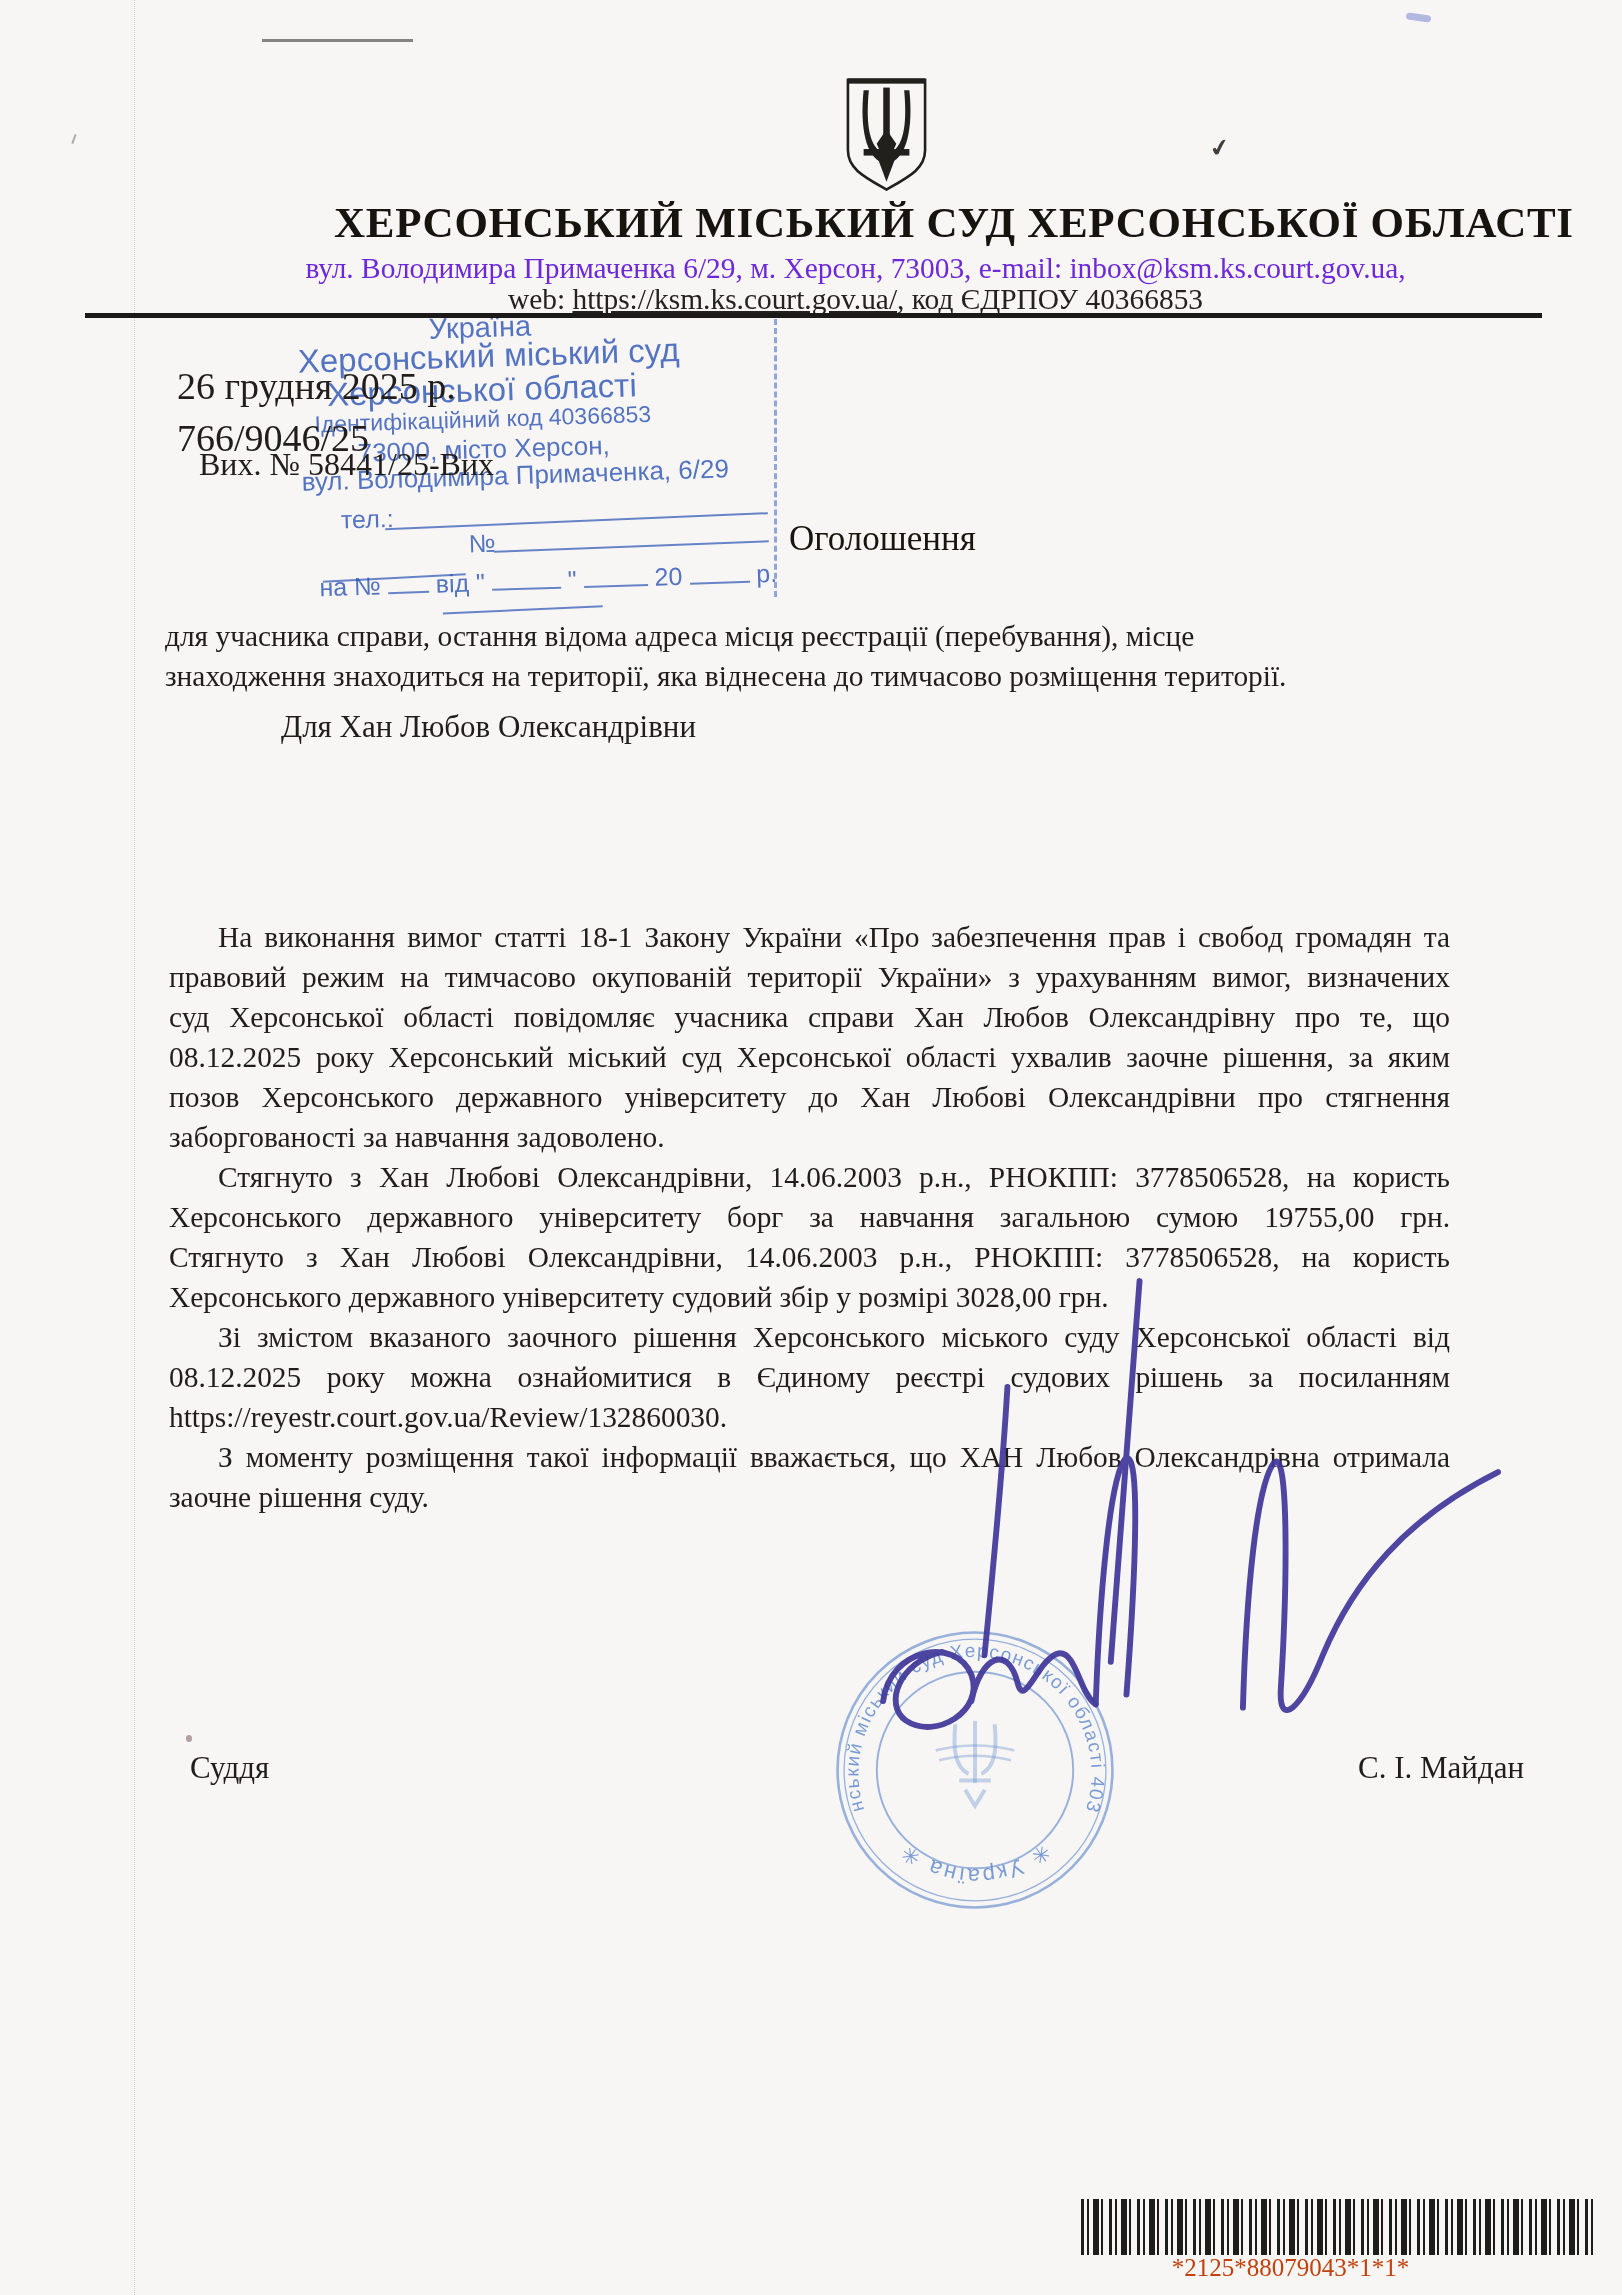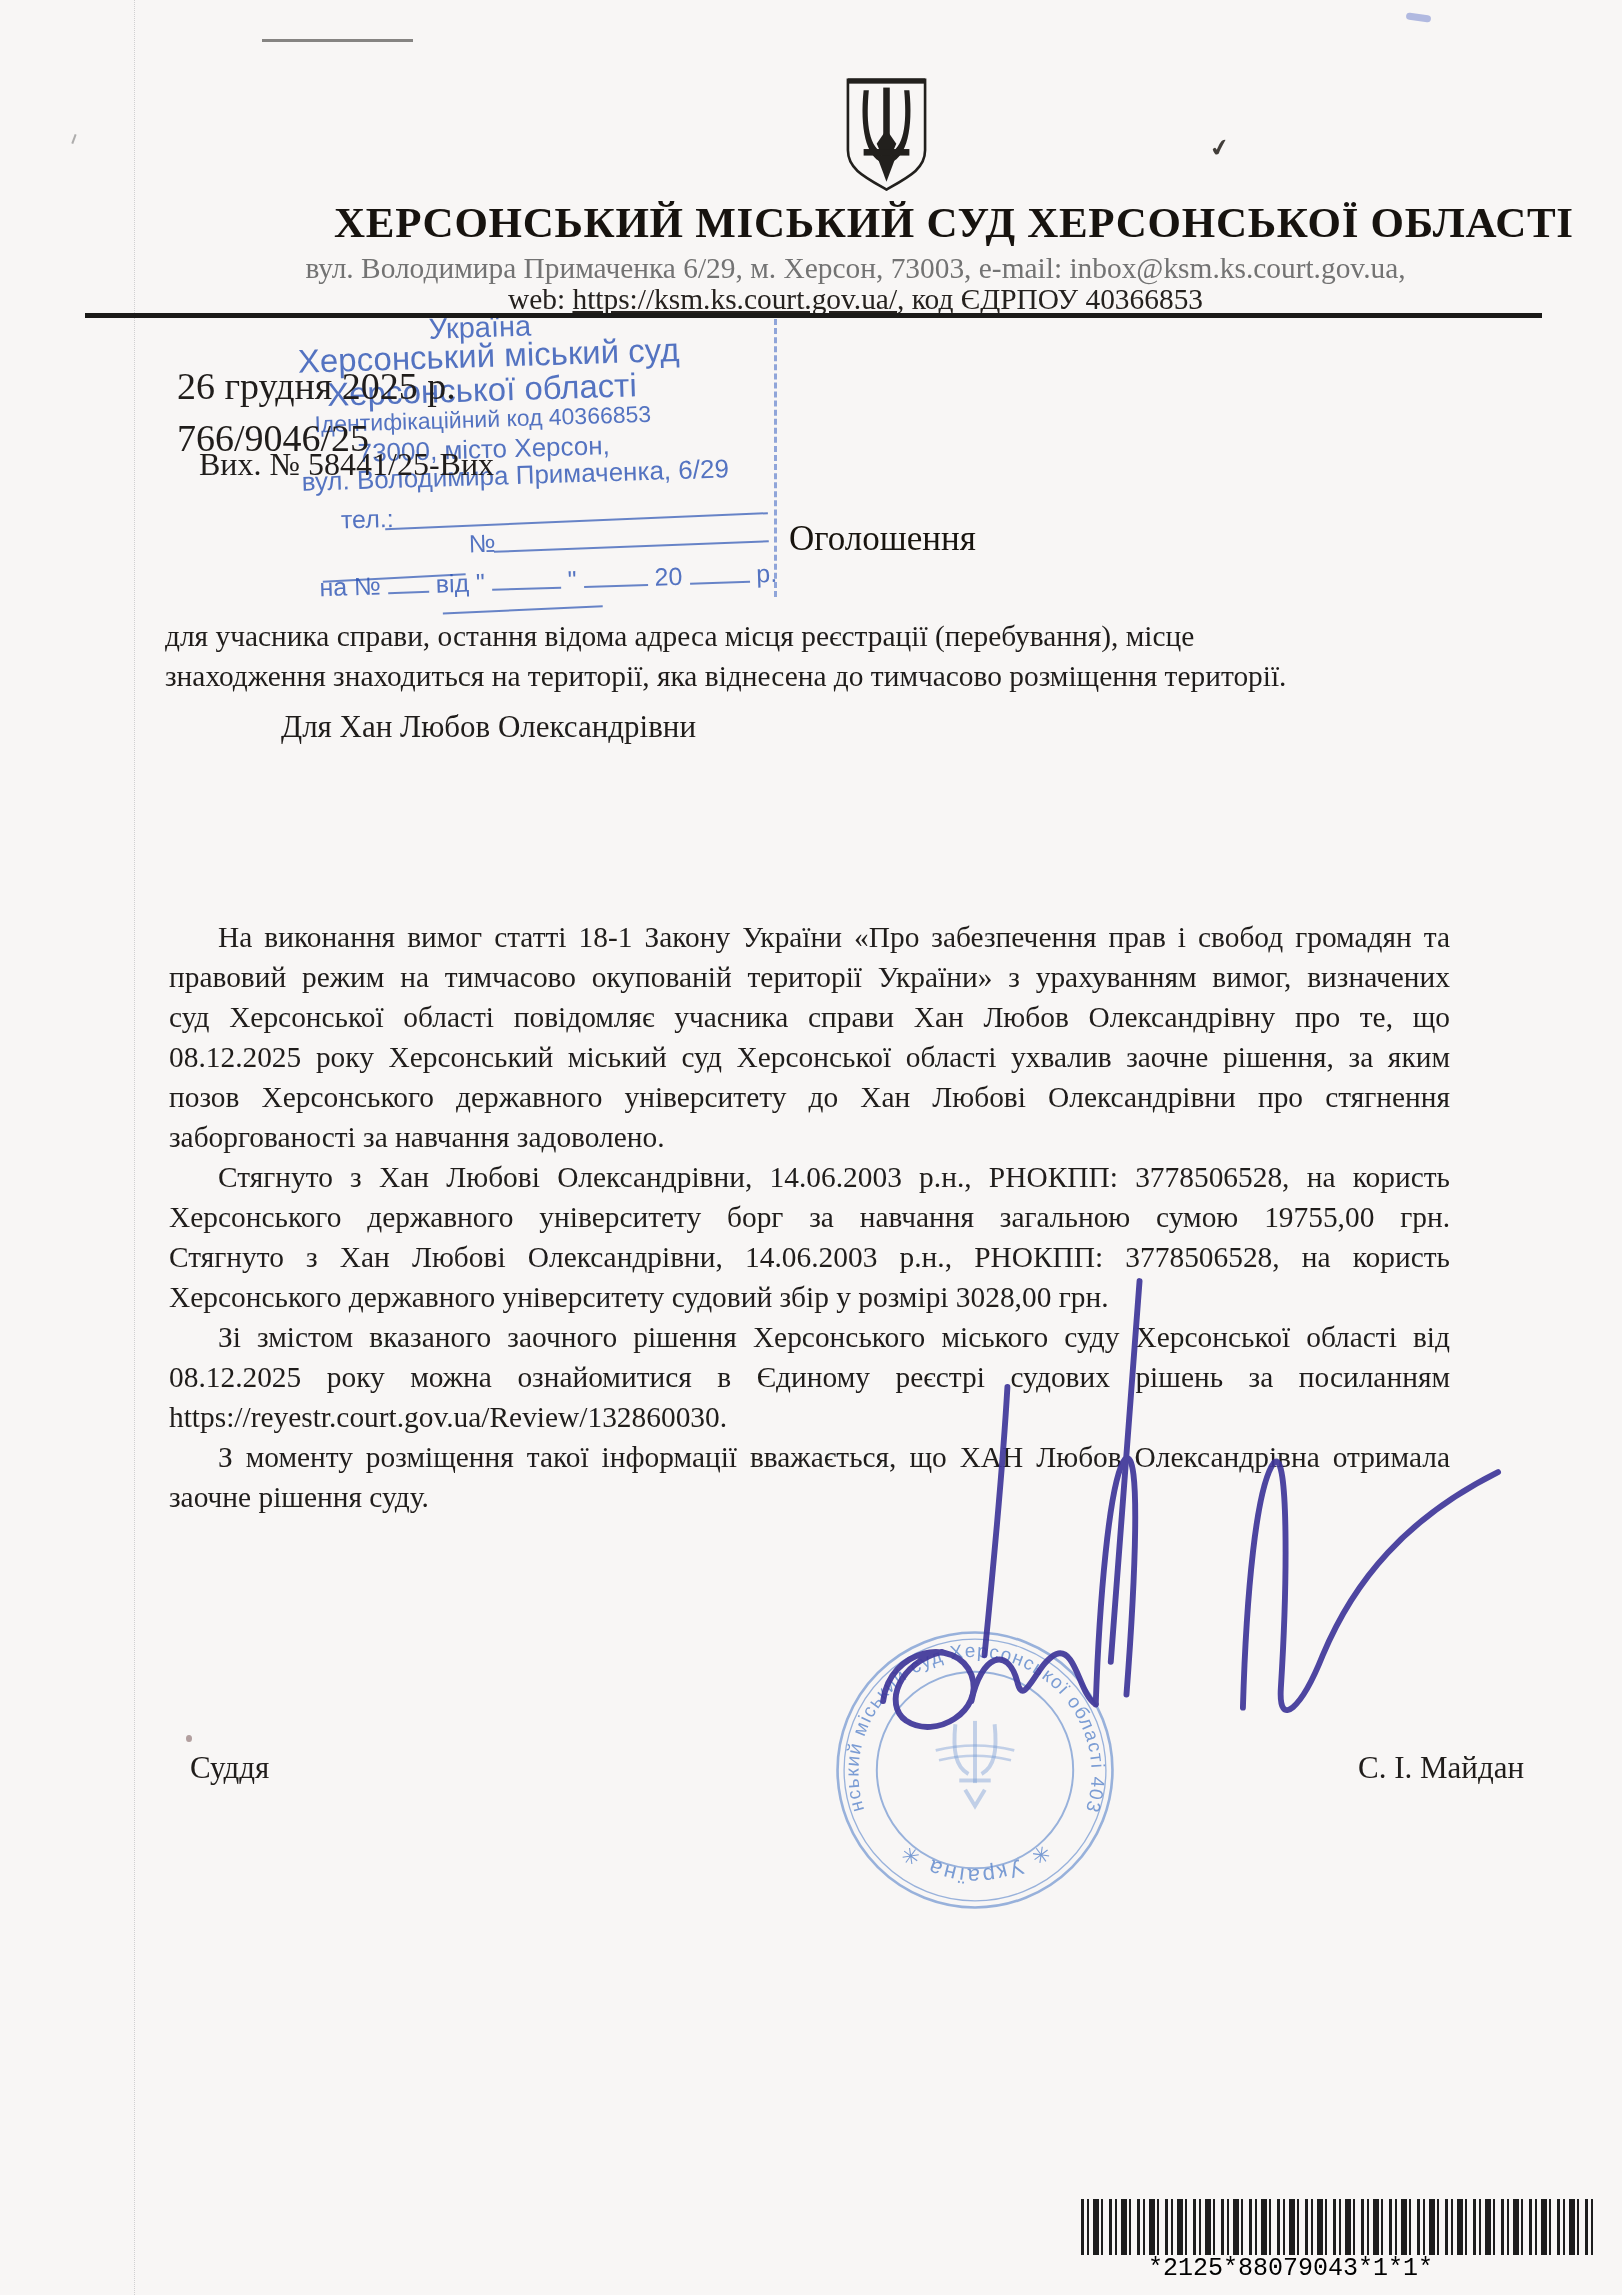--- a/index.html
+++ b/index.html
@@ -2,21 +2,21 @@
 <html style="font-size:10.5px"><head>
 <meta charset="utf-8">
 <style>
   html,body{margin:0;padding:0;}
   body{width:1623px;height:2295px;background:#e9e7e6;font-family:"Liberation Serif",serif;}
   .page{position:absolute;left:0;top:0;width:1623px;height:2295px;background:#f8f6f5;overflow:hidden;}
   .abs{position:absolute;}
   .serif{font-family:"Liberation Serif",serif;color:#201d1b;}
   
   .court-title{left:334px;top:198px;width:1112px;text-align:center;font-size:43px;font-weight:bold;letter-spacing:0.7px;color:#17130f;white-space:nowrap;}
-  .addr1{left:294px;top:252px;width:1123px;text-align:center;font-size:29.4px;color:#737373;white-space:nowrap;}
+  .addr1{left:294px;top:252px;width:1123px;text-align:center;font-size:29.4px;color:#6d28d9;white-space:nowrap;}
   .addr2{left:294px;top:283px;width:1123px;text-align:center;font-size:29.4px;color:#25211e;white-space:nowrap;}
   .addr2 .u{text-decoration:underline;}
   .rule{left:85px;top:313px;width:1457px;height:4.6px;background:#1b1a18;z-index:6;}
   
   .dotline{left:134px;top:0;height:2295px;width:0;border-left:1.3px dotted rgba(120,120,125,0.30);z-index:1;}
   .blotch{width:30px;height:19.6px;color:#241f1a;font-size:23.6px;transform:rotate(-12deg);opacity:.85;z-index:3;}
   .bluedash{left:1406px;top:14.4px;width:25px;height:7.2px;background:rgba(90,110,200,.45);border-radius:3.9px;transform:rotate(8deg);z-index:3;}
   .speck{left:186px;top:1735px;width:5.9px;height:7.2px;background:rgba(120,88,88,.55);border-radius:50%;z-index:3;}
   .graydash{left:73px;top:134px;width:2px;height:9.8px;background:rgba(100,100,100,.5);transform:rotate(20deg);z-index:3;}
   .streak{left:262px;top:39px;width:151px;height:3.3px;background:rgba(40,38,35,.55);z-index:3;}
@@ -50,21 +50,21 @@
   .bodytext .j{white-space:normal;text-align:justify;text-align-last:justify;}
   .bodytext .ind{text-indent:49px;}
   .judge-label{left:190px;top:1750px;font-size:31px;}
   .judge-name{left:1358px;top:1750px;font-size:31px;white-space:nowrap;}
   
   .roundstamp{left:831px;top:1626px;z-index:4;filter:blur(0.3px);}
   .signature{left:785px;top:1243px;z-index:8;}
   
   .barcode{left:1081px;top:2199px;width:512px;height:56px;z-index:2;
     background:repeating-linear-gradient(90deg,#1d1d1d 0 3.3px,transparent 3.3px 5.9px,#1d1d1d 5.9px 7.9px,transparent 7.9px 12.4px,#1d1d1d 12.4px 17.7px,transparent 17.7px 20px,#1d1d1d 20px 22px,transparent 22px 28px);}
-  .barcode-caption{left:1140px;top:2254px;width:301px;text-align:center;font-family:Liberation Mono, monospace;font-size:25px;color:#000000;white-space:nowrap;}
+  .barcode-caption{left:1140px;top:2254px;width:301px;text-align:center;font-family:Liberation Serif, serif;font-size:25px;color:#c2410c;white-space:nowrap;}
 </style>
 </head>
 <body>
 
 <div class="page">
 
   <div class="abs dotline"></div>
   <div class="abs streak"></div>
   <div class="abs blotch" style="left:1209px;top:133px;">✔</div>
   <div class="abs bluedash"></div>

